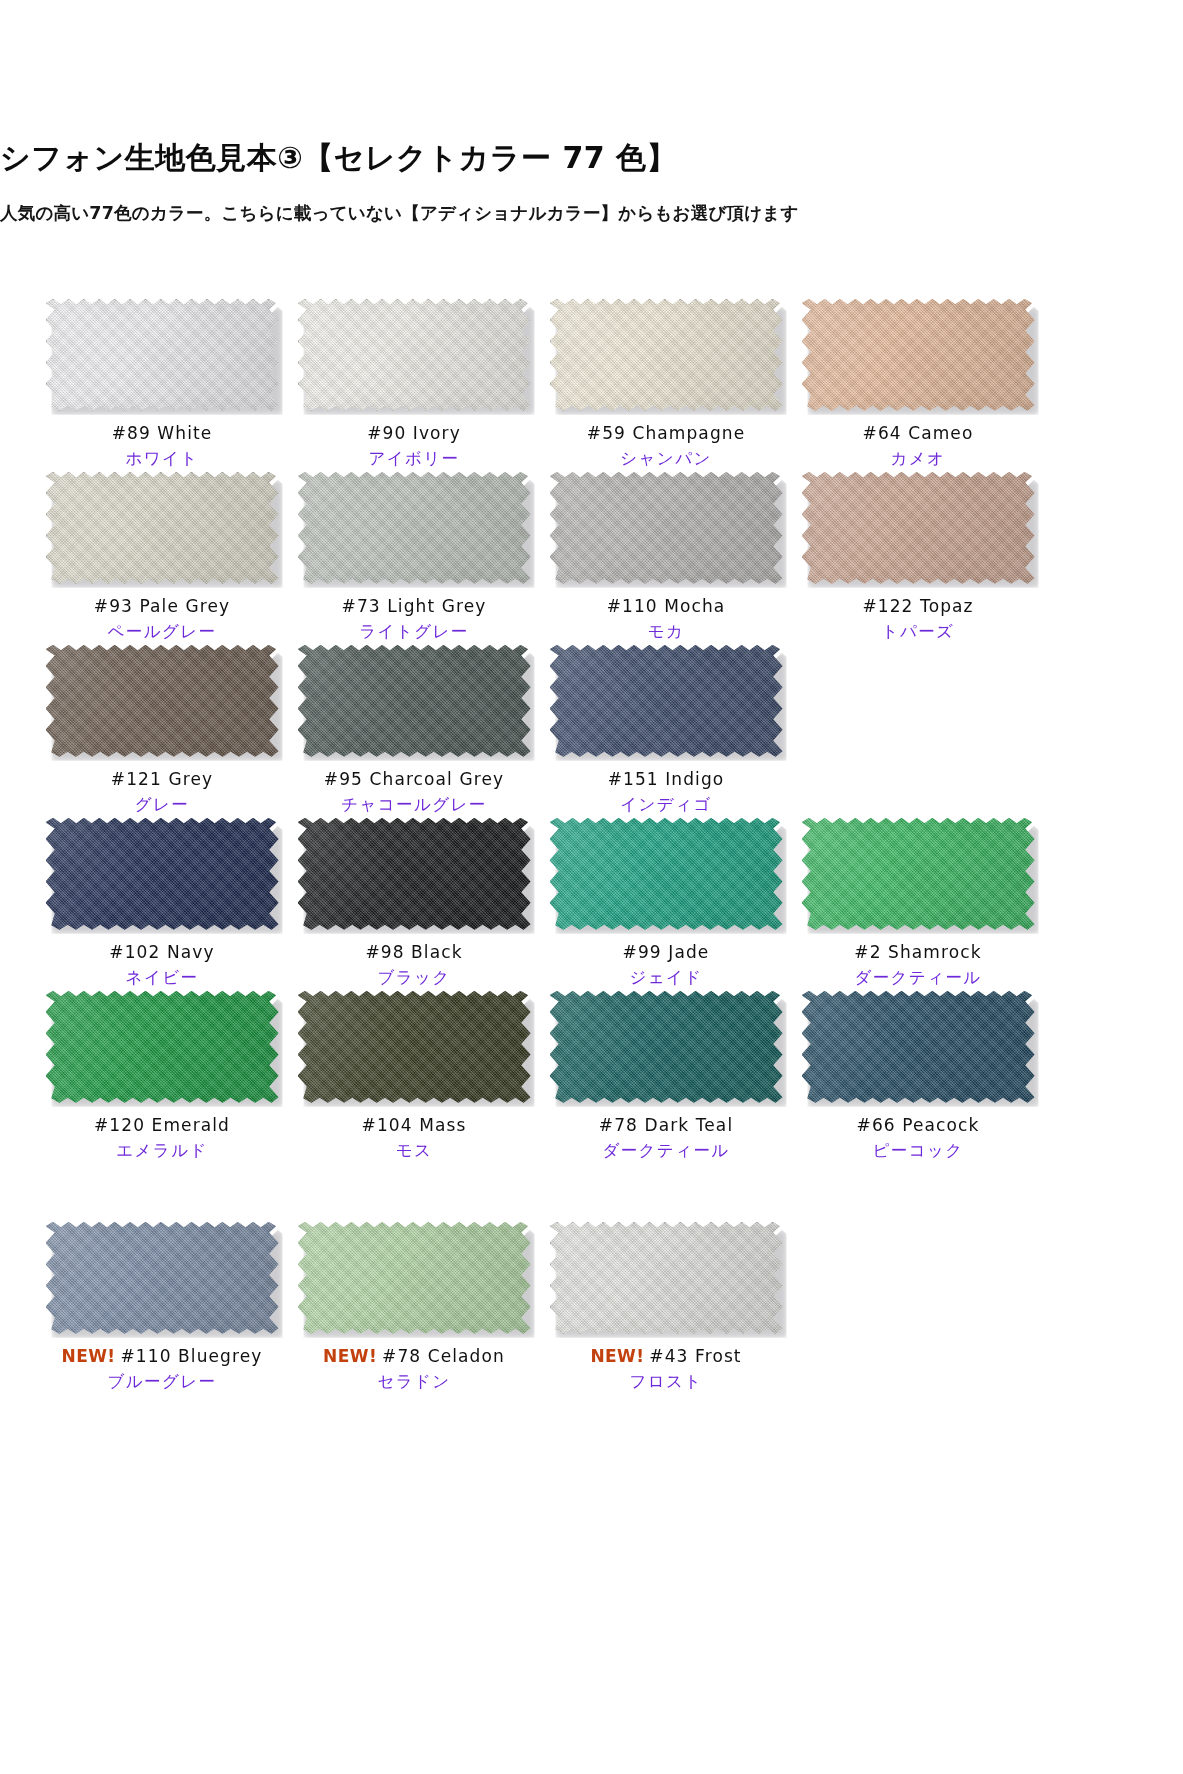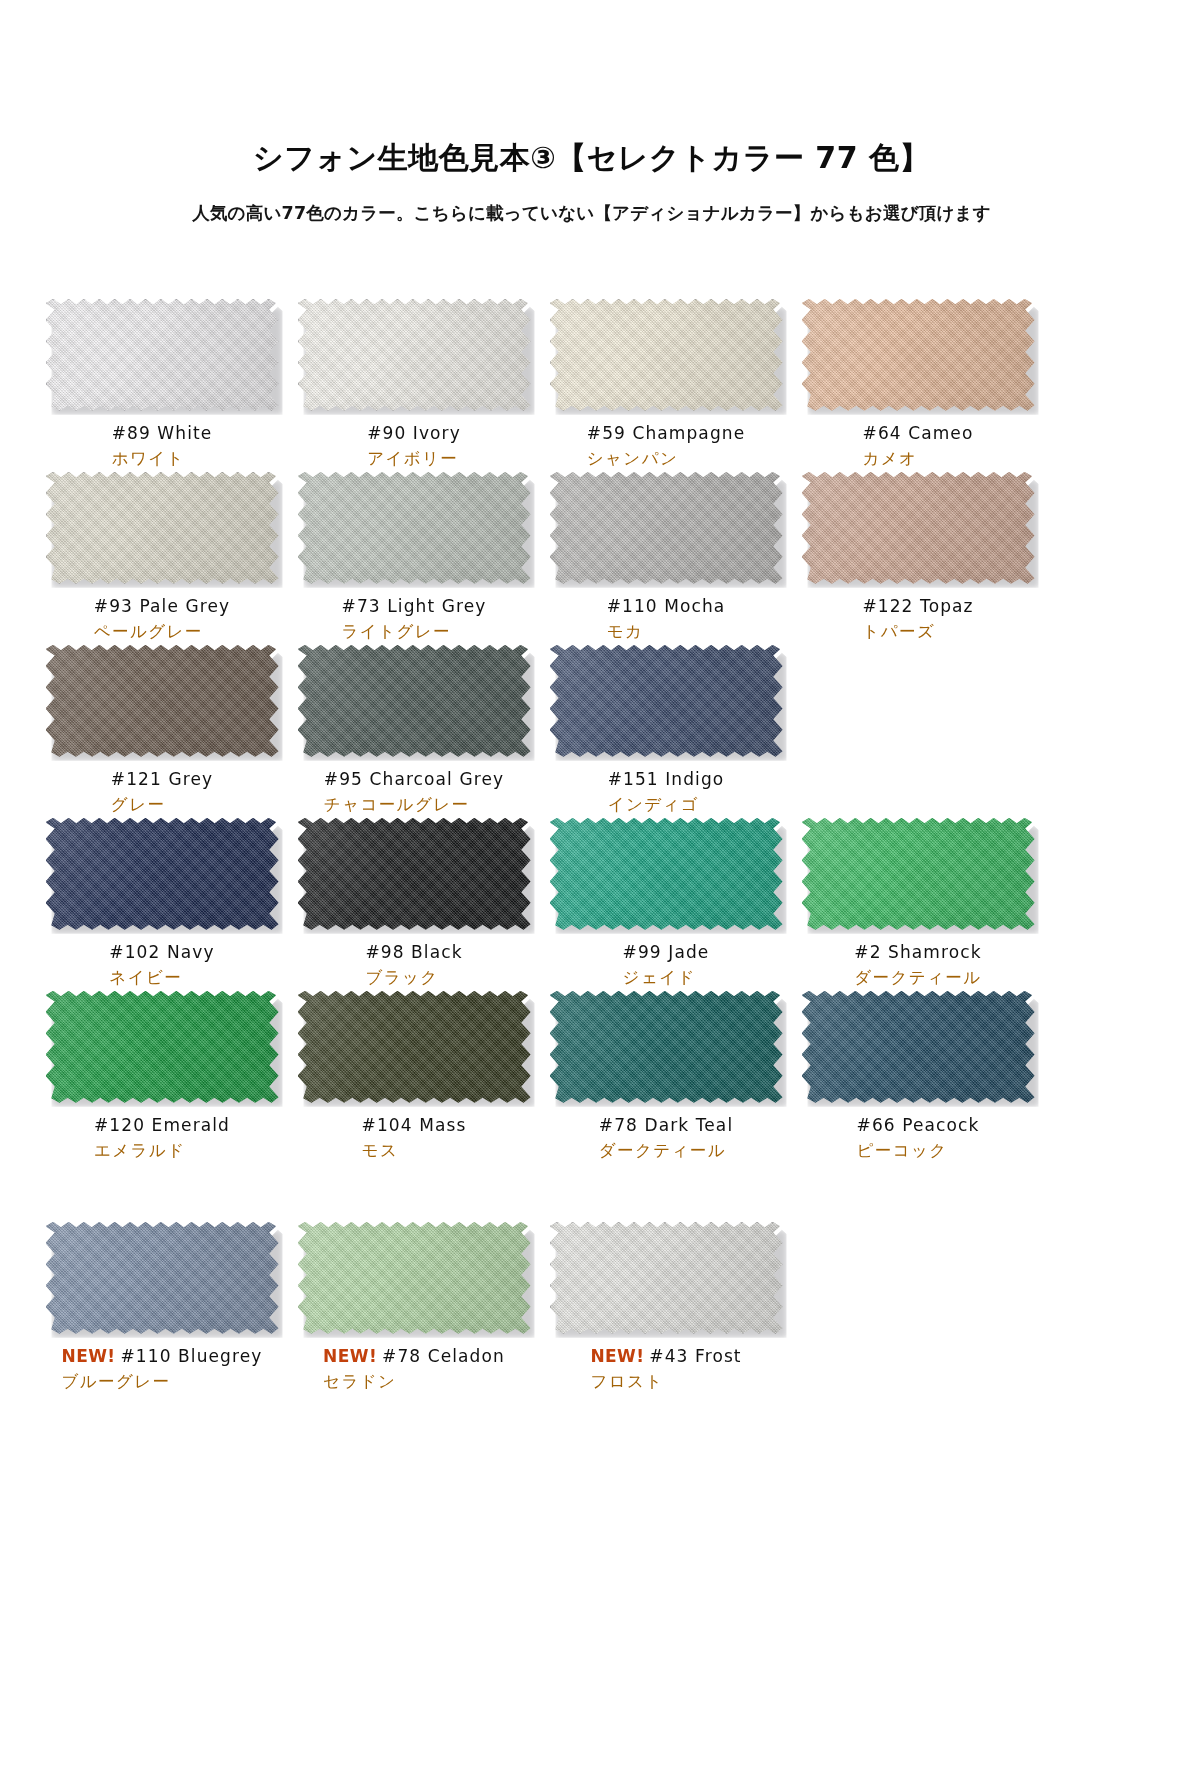--- a/index.html
+++ b/index.html
@@ -20,21 +20,20 @@
   .page {
     width: 1183px;
     height: 1774px;
     position: relative;
     background: #fff;
   }
 
   
   .header {
     padding-top: 140px;
-    text-align: center;
   }
   .page-title {
     font-family: "DejaVu Sans", "Liberation Sans", sans-serif;
     font-size: 30px;
     font-weight: 700;
     letter-spacing: 0.5px;
     color: #0d0d0d;
     margin: 0;
     line-height: 1.2;
   }
@@ -137,35 +136,35 @@
       rgba(0,0,0,0.09) 100%);
     pointer-events: none;
   }
   
   .swatch.light-outline {
     box-shadow: inset 0 0 0 1px rgba(120,120,125,0.45), inset 0 0 22px rgba(0,0,0,0.05);
   }
 
   
   .caption {
-    text-align: left;
+    text-align: center;
     line-height: 1.34;
     margin-top: 9px;
     height: 50px;
   }
   .caption-en {
     font-size: 17px;
     letter-spacing: 1.1px;
     color: #111;
     white-space: nowrap;
   }
   .caption-jp {
     font-size: 16.5px;
     letter-spacing: 1.4px;
-    color: #a16207;
+    color: #6d28d9;
     white-space: nowrap;
     margin-top: 3px;
   }
   .new-tag {
     color: #c2410c;
     font-weight: 700;
     letter-spacing: 0.4px;
     margin-right: 5px;
   }
 </style>

